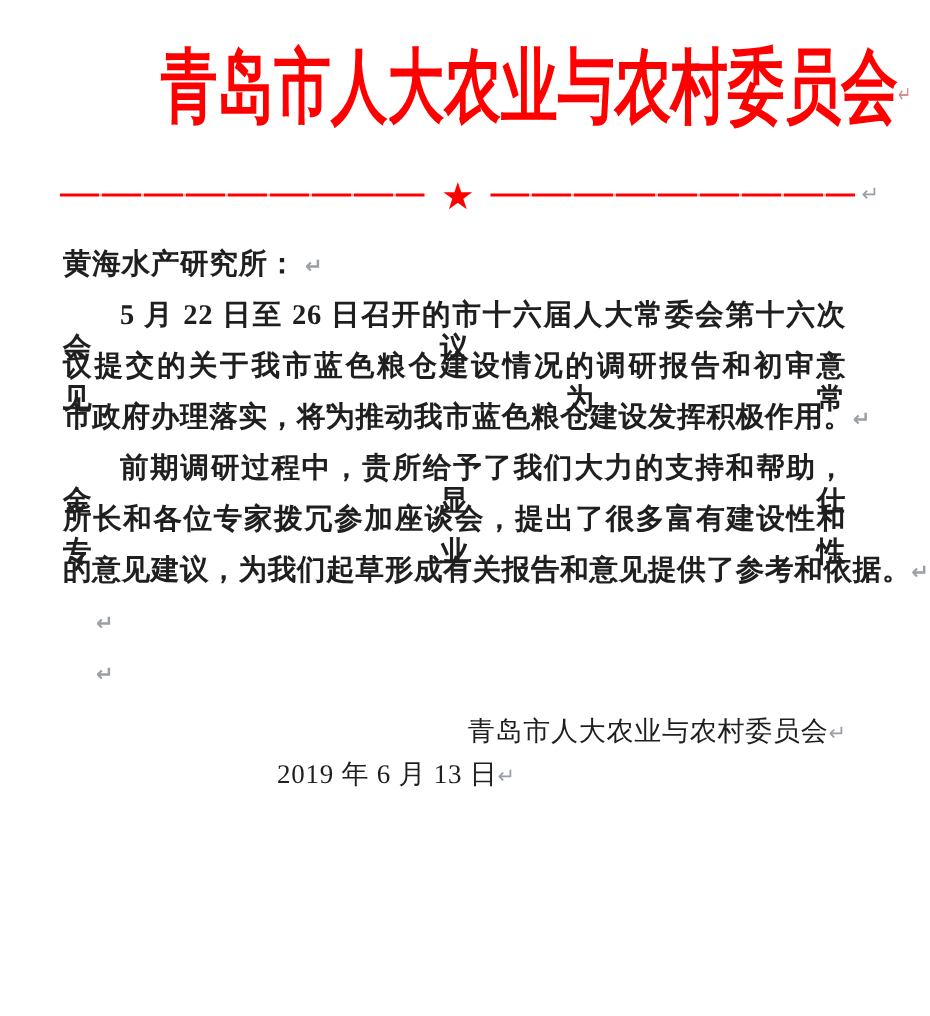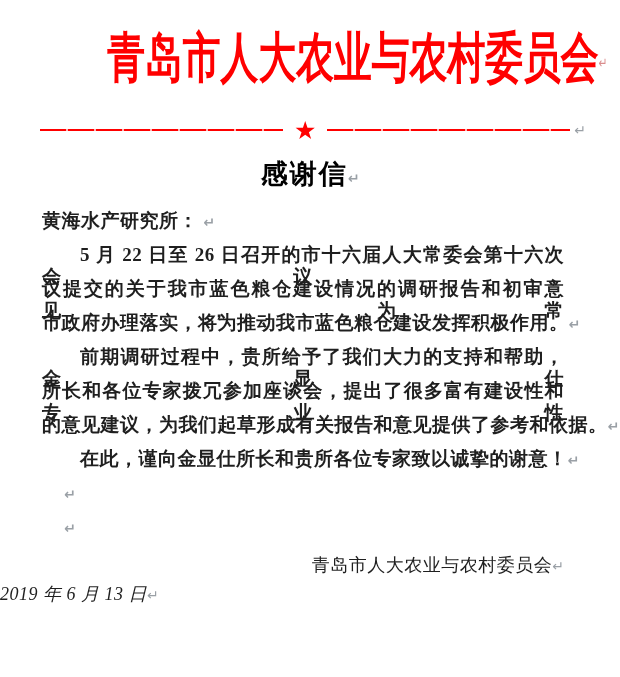--- a/index.html
+++ b/index.html
@@ -94,66 +94,59 @@
   .sign-line{
     height:30px;line-height:30px;
     text-align:right;
     padding-right:56px;
     font-size:18px;
     color:var(--text);
     letter-spacing:0.5px;
   }
   .date-line{
     height:28px;line-height:28px;
-    text-align:left;
+    text-align:center;
     padding-right:92px;
     font-size:18px;
     color:var(--text);
     letter-spacing:0.5px;
-    font-style:italic;
   }
 </style>
 </head>
 <body>
 
 <div class="page">
 
   <div class="letterhead">
     <span class="lh-inner"><span>青岛市人大农业与农村委员会</span><span class="pmark">↵</span></span>
   </div>
 
   <div class="rule-row">
     <div class="rule"></div>
     <div class="rule-star">★</div>
     <div class="rule"></div>
     <span class="pmark">↵</span>
   </div>
 
-  <div class="doc-title">
-    <span>感谢信</span><span class="pmark">↵</span>
-  </div>
 
   <div class="body">
 
     <div class="bline">
       <span>黄海水产研究所：</span> <span class="pmark">↵</span>
     </div>
 
     <div class="bline just indent">5 月 22 日至 26 日召开的市十六届人大常委会第十六次会议，</div>
     <div class="bline just">议提交的关于我市蓝色粮仓建设情况的调研报告和初审意见，为常</div>
     <div class="bline">
       <span>市政府办理落实，将为推动我市蓝色粮仓建设发挥积极作用。</span><span class="pmark">↵</span>
     </div>
     <div class="bline just indent">前期调研过程中，贵所给予了我们大力的支持和帮助，金显仕</div>
     <div class="bline just">所长和各位专家拨冗参加座谈会，提出了很多富有建设性和专业性</div>
     <div class="bline">
       <span>的意见建议，为我们起草形成有关报告和意见提供了参考和依据。</span><span class="pmark">↵</span>
-    </div>
-    <div class="bline indent">
-      <span>在此，谨向金显仕所长和贵所各位专家致以诚挚的谢意！</span><span class="pmark">↵</span>
     </div>
 
     <div class="empty-line">
       <span class="pmark">↵</span>
     </div>
     <div class="empty-line">
       <span class="pmark">↵</span>
     </div>
   </div>
 

